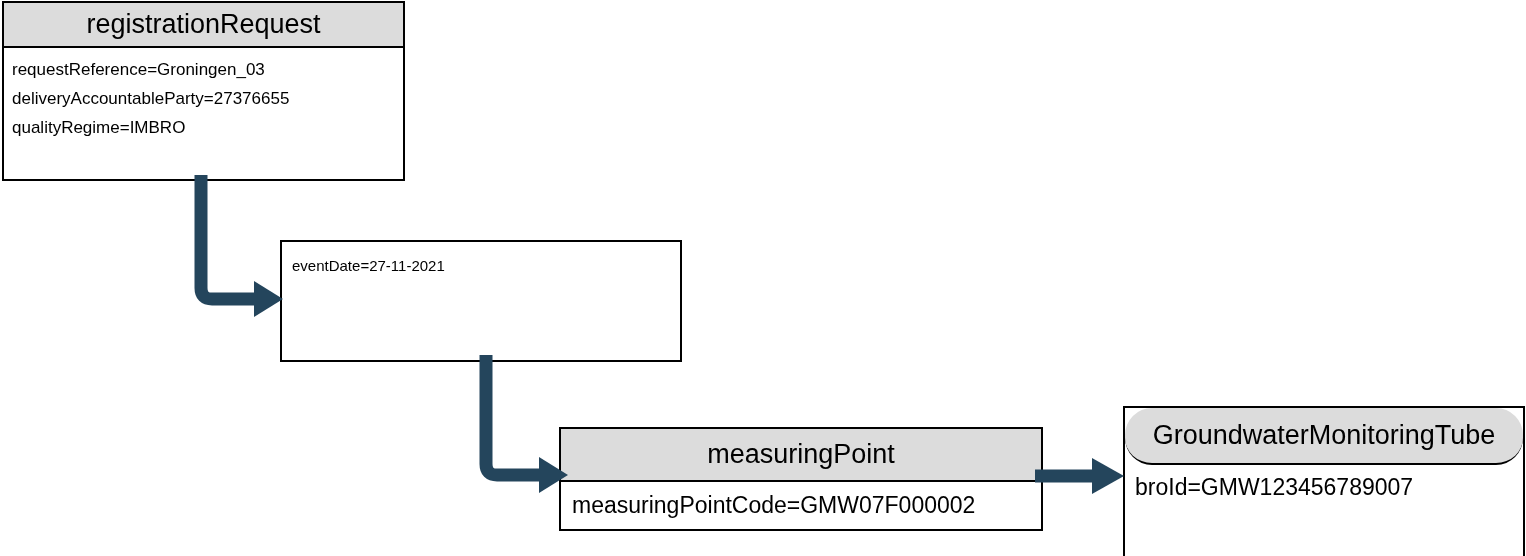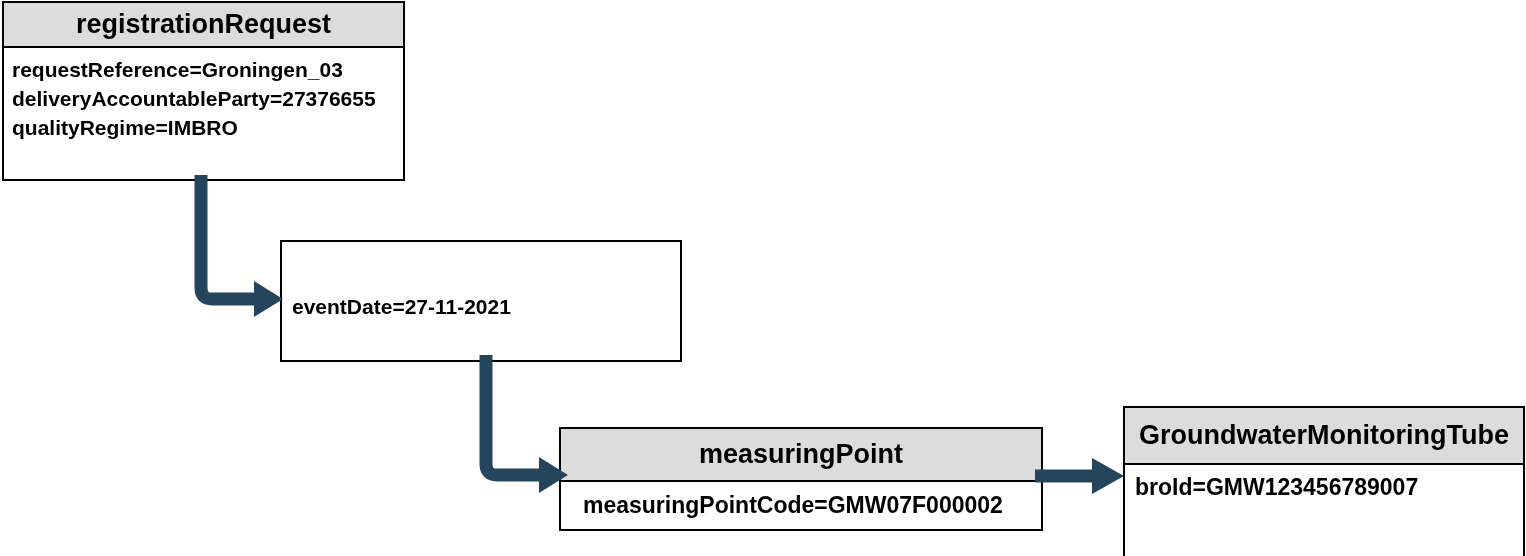--- a/index.html
+++ b/index.html
@@ -9,21 +9,20 @@
   }
   body {
     font-family: "Liberation Sans", sans-serif;
   }
   #diagram-canvas {
     position: relative;
     width: 1526px;
     height: 556px;
     background: #ffffff;
     overflow: hidden;
-    font-weight: bold;
   }
 
   
   .uml-box {
     position: absolute;
     box-sizing: border-box;
     border: 2px solid #000000;
     background: #ffffff;
     overflow: hidden;
   }
@@ -58,70 +57,69 @@
     top: 1px;
     width: 403px;
     height: 180px;
   }
   #box-registration-request .uml-header {
     height: 45px;
     font-size: 27px;
   }
   #box-registration-request .uml-body {
     padding: 7px 0 0 8px;
-    font-size: 21px;
+    font-size: 17px;
     line-height: 29px;
   }
 
   
   #box-gmn-tubereference {
     left: 280px;
     top: 240px;
     width: 402px;
     height: 122px;
   }
   #box-gmn-tubereference .uml-header {
     height: 50px;
     font-size: 27px;
   }
   #box-gmn-tubereference .uml-body {
     padding: 9px 0 0 10px;
-    font-size: 21px;
+    font-size: 15px;
     line-height: 30px;
-    margin-top: 41px;
   }
 
   
   #box-measuring-point {
     left: 559px;
     top: 427px;
     width: 484px;
     height: 104px;
   }
   #box-measuring-point .uml-header {
     height: 53px;
     font-size: 27px;
   }
   #box-measuring-point .uml-body {
     padding: 8px 12px 0 11px;
     font-size: 23px;
     line-height: 30px;
-    margin-left: 11px;
   }
 
   
   #box-groundwater-monitoring-tube {
     left: 1123px;
     top: 406px;
     width: 402px;
     height: 152px;
   }
   #box-groundwater-monitoring-tube .uml-header {
     height: 57px;
     font-size: 27px;
+    border-radius: 27px;
   }
   #box-groundwater-monitoring-tube .uml-body {
     padding: 7px 8px 0 10px;
     font-size: 23px;
     line-height: 30px;
   }
 
   
   .connector {
     position: absolute;

